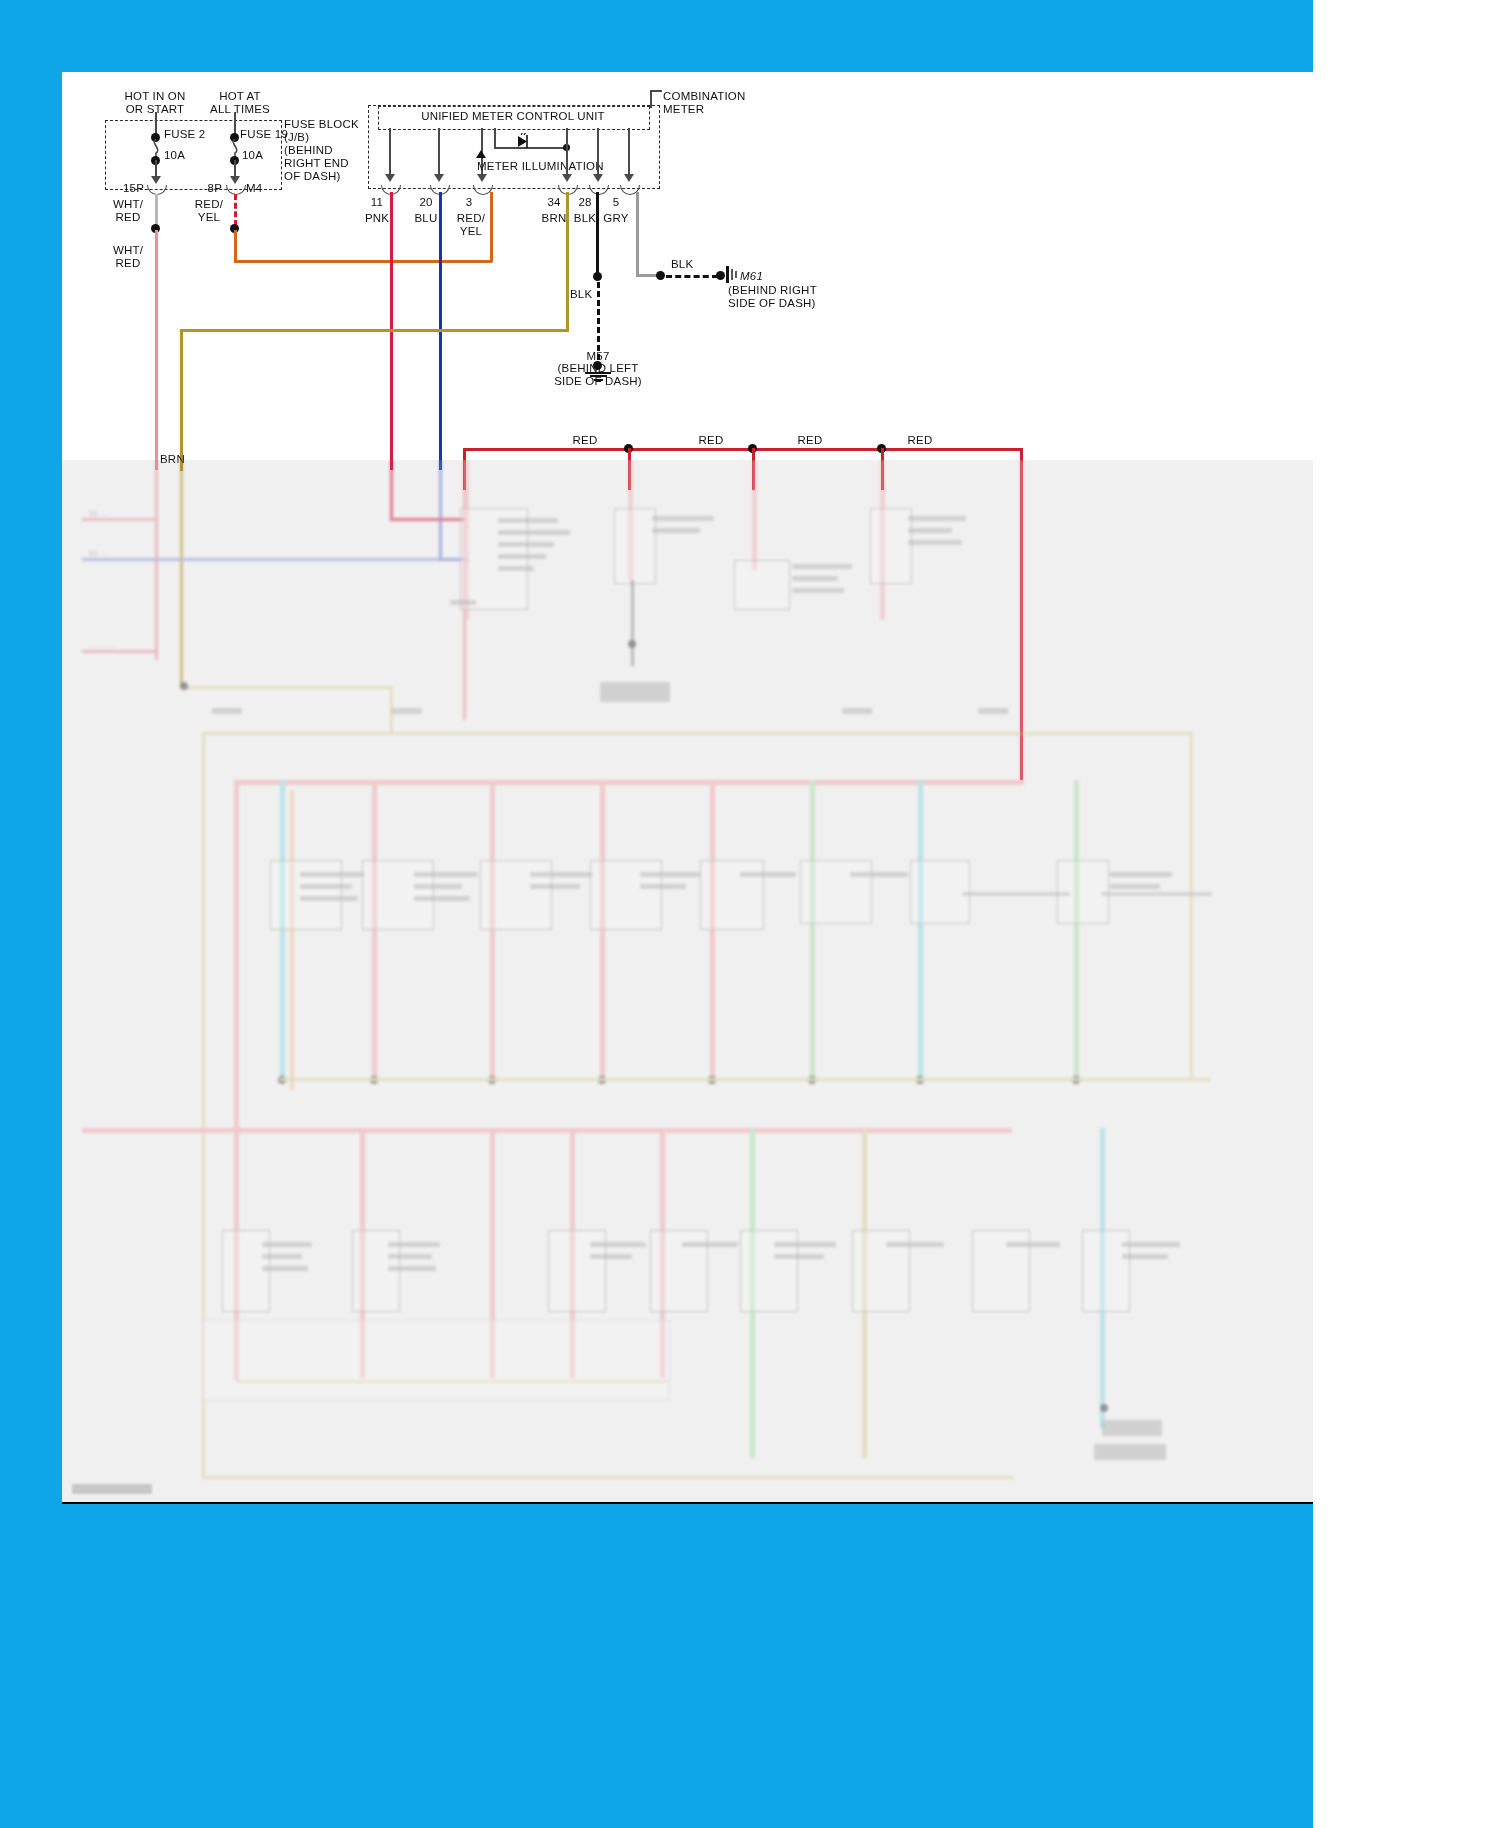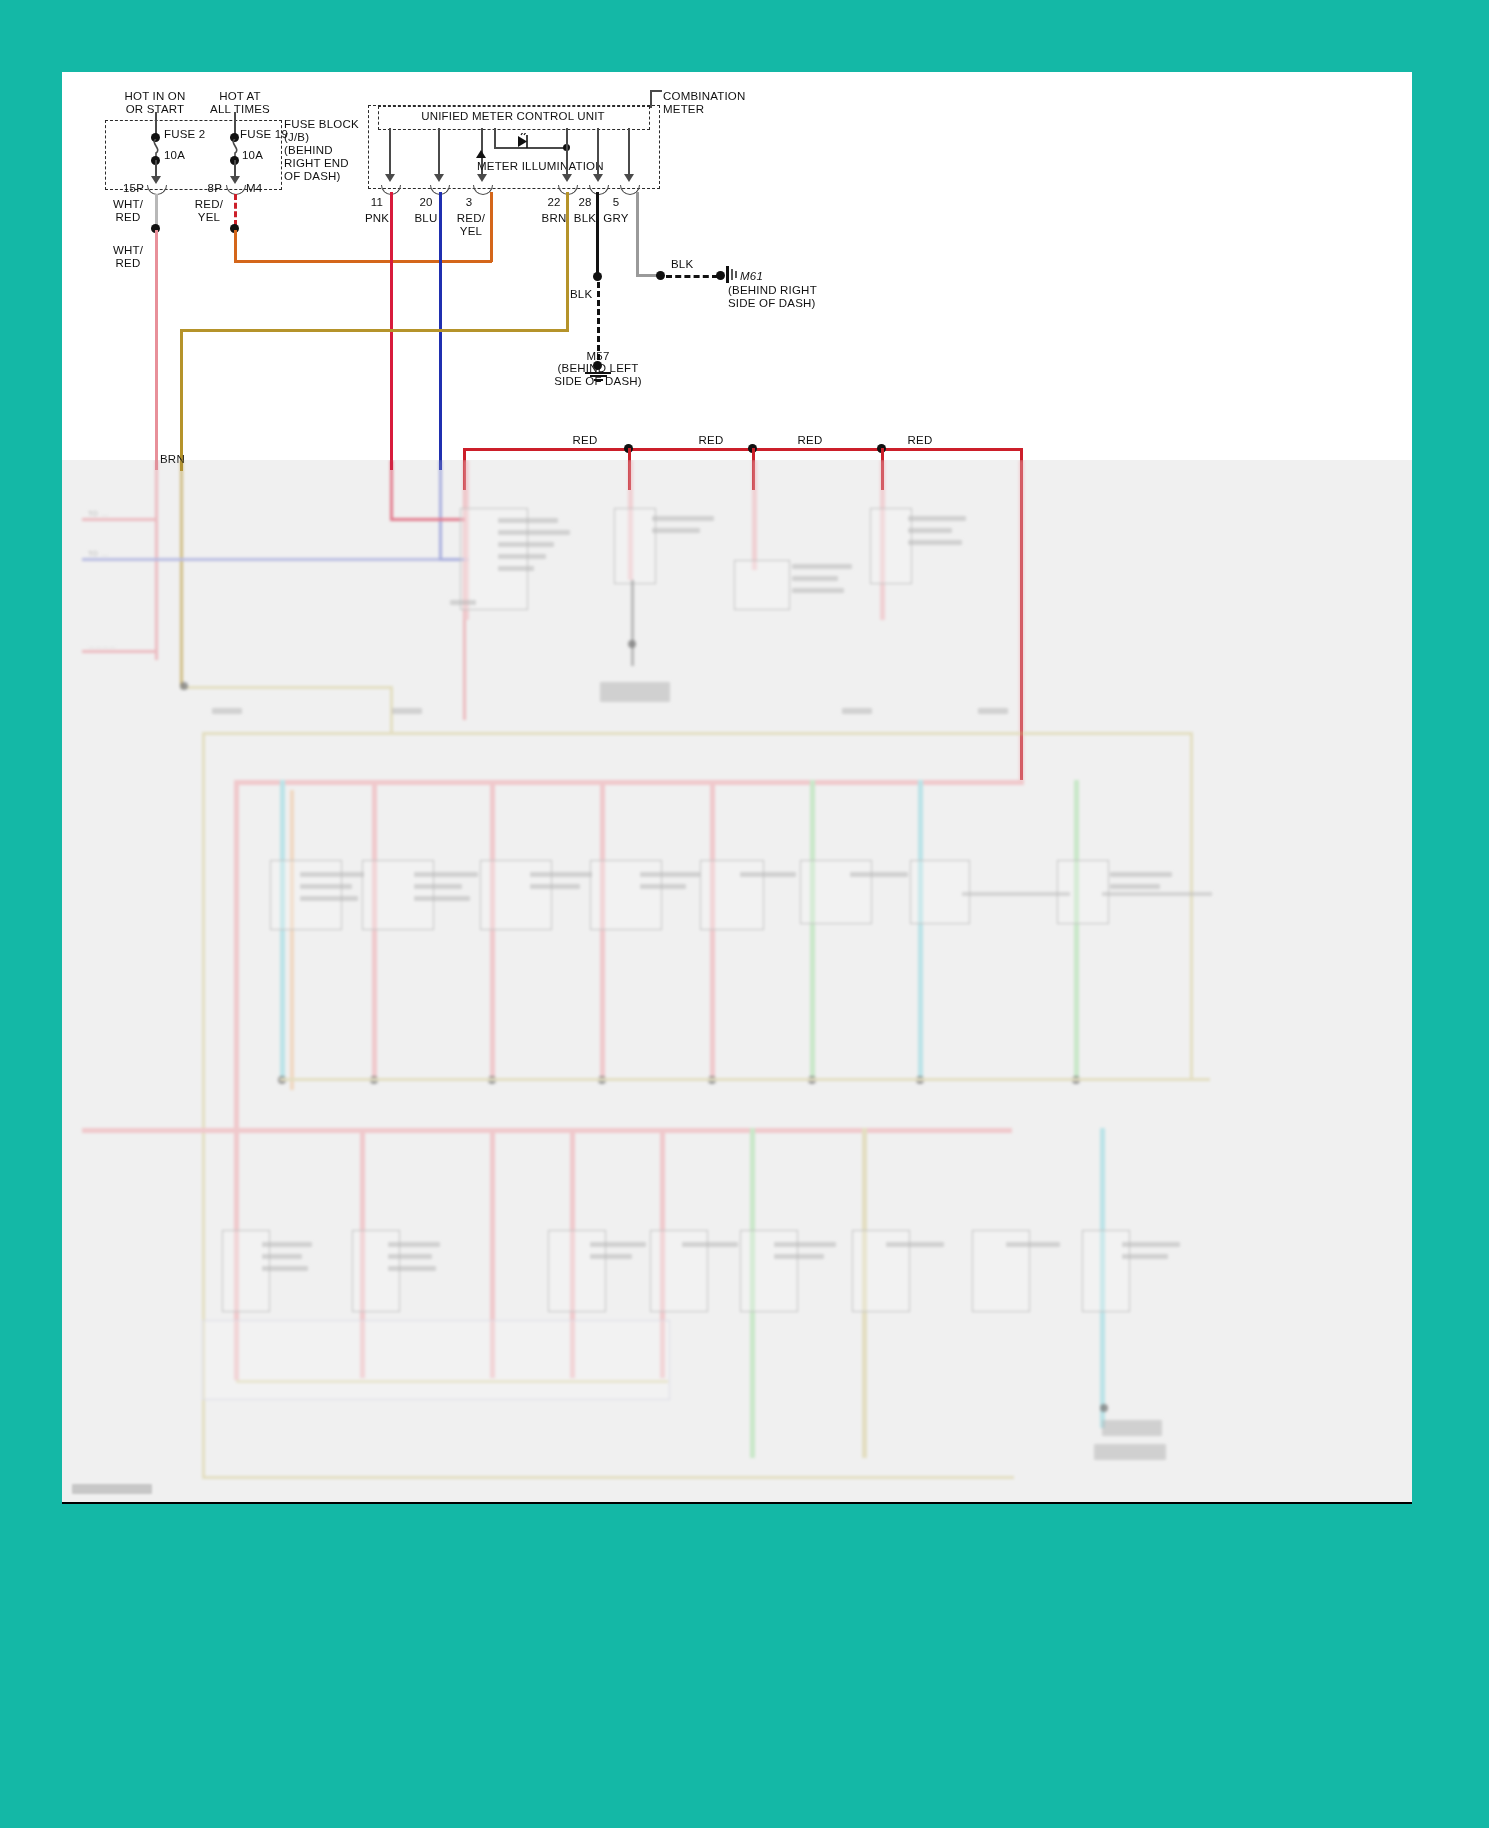--- a/index.html
+++ b/index.html
@@ -1,17 +1,17 @@
 <!DOCTYPE html>
 <html><head>
 <meta charset="utf-8">
 <style>
   html,body{margin:0;padding:0;background:#ffffff;}
   body{font-family:"Liberation Sans", sans-serif;}
-  #page{position:relative;width:1489px;height:1828px;background:#14b8a6;overflow:hidden;}
+  #page{position:relative;width:1313px;height:1828px;background:#0ea5e9;overflow:hidden;}
 
   
   .frame-border{position:absolute;background:#000;}
   .sheet{position:absolute;left:62px;top:72px;width:1350px;height:1430px;background:#fff;}
 
   .lbl{position:absolute;font-size:11.5px;line-height:13px;color:#111;white-space:pre;letter-spacing:.2px;}
   .lbl.c{text-align:center;}
   .lbl.r{text-align:right;}
 
   
@@ -165,21 +165,21 @@
   <div class="lbl c" style="left:409px;top:212px;width:34px;">BLU</div>
   <div class="w wv" style="left:439px;top:192px;height:278px;background:#1f2fb0;"></div>
 
   <div class="cup" style="left:473px;top:185px;"></div>
   <div class="lbl c" style="left:454px;top:196px;width:30px;">3</div>
   <div class="lbl c" style="left:452px;top:212px;width:38px;">RED/
 YEL</div>
   <div class="w wv" style="left:490px;top:192px;height:70px;background:#d4661a;"></div>
 
   <div class="cup" style="left:558px;top:185px;"></div>
-  <div class="lbl c" style="left:539px;top:196px;width:30px;">22</div>
+  <div class="lbl c" style="left:539px;top:196px;width:30px;">34</div>
   <div class="lbl c" style="left:537px;top:212px;width:34px;">BRN</div>
   <div class="w wv" style="left:566px;top:192px;height:139px;background:#b5932a;"></div>
   <div class="w wh" style="left:180px;top:329px;width:389px;background:#b5932a;"></div>
   <div class="w wv" style="left:180px;top:329px;height:142px;background:#b5932a;"></div>
   <div class="lbl" style="left:160px;top:453px;">BRN</div>
 
   <div class="cup" style="left:589px;top:185px;"></div>
   <div class="lbl c" style="left:570px;top:196px;width:30px;">28</div>
   <div class="lbl c" style="left:568px;top:212px;width:34px;">BLK</div>
   <div class="w wv" style="left:596px;top:192px;height:84px;background:#111;"></div>

